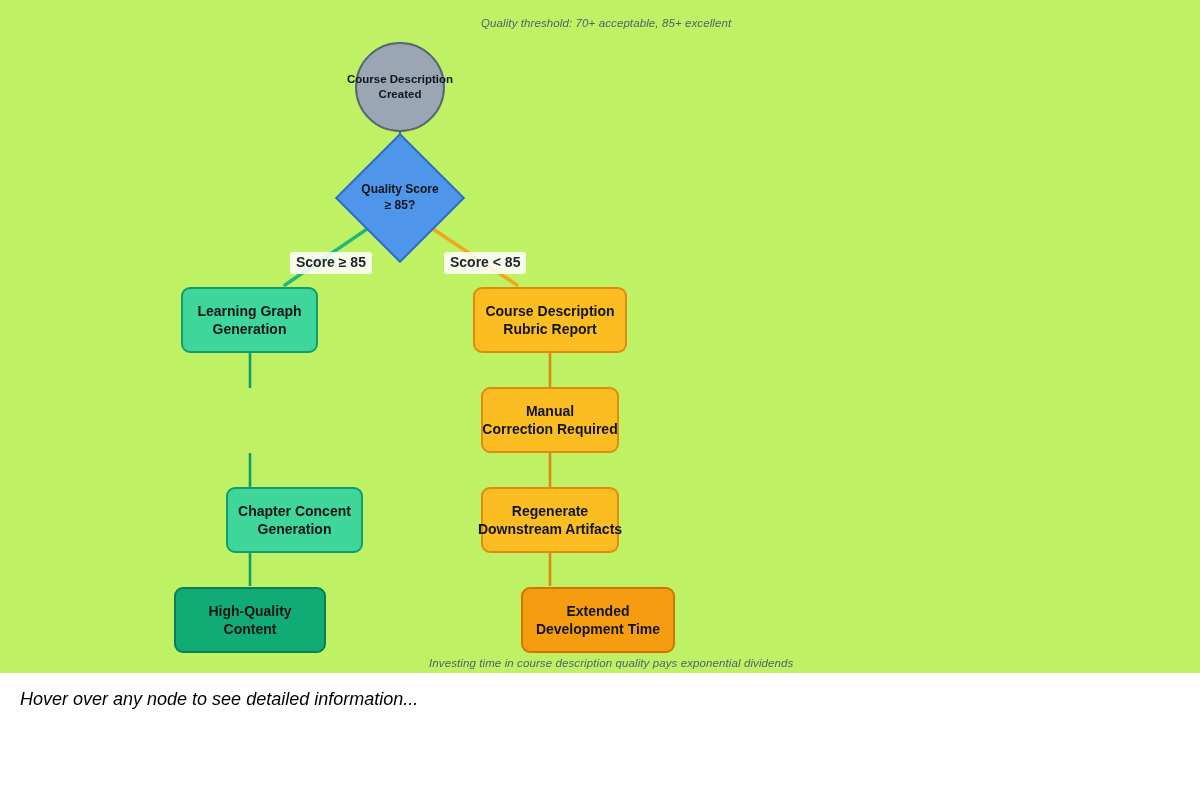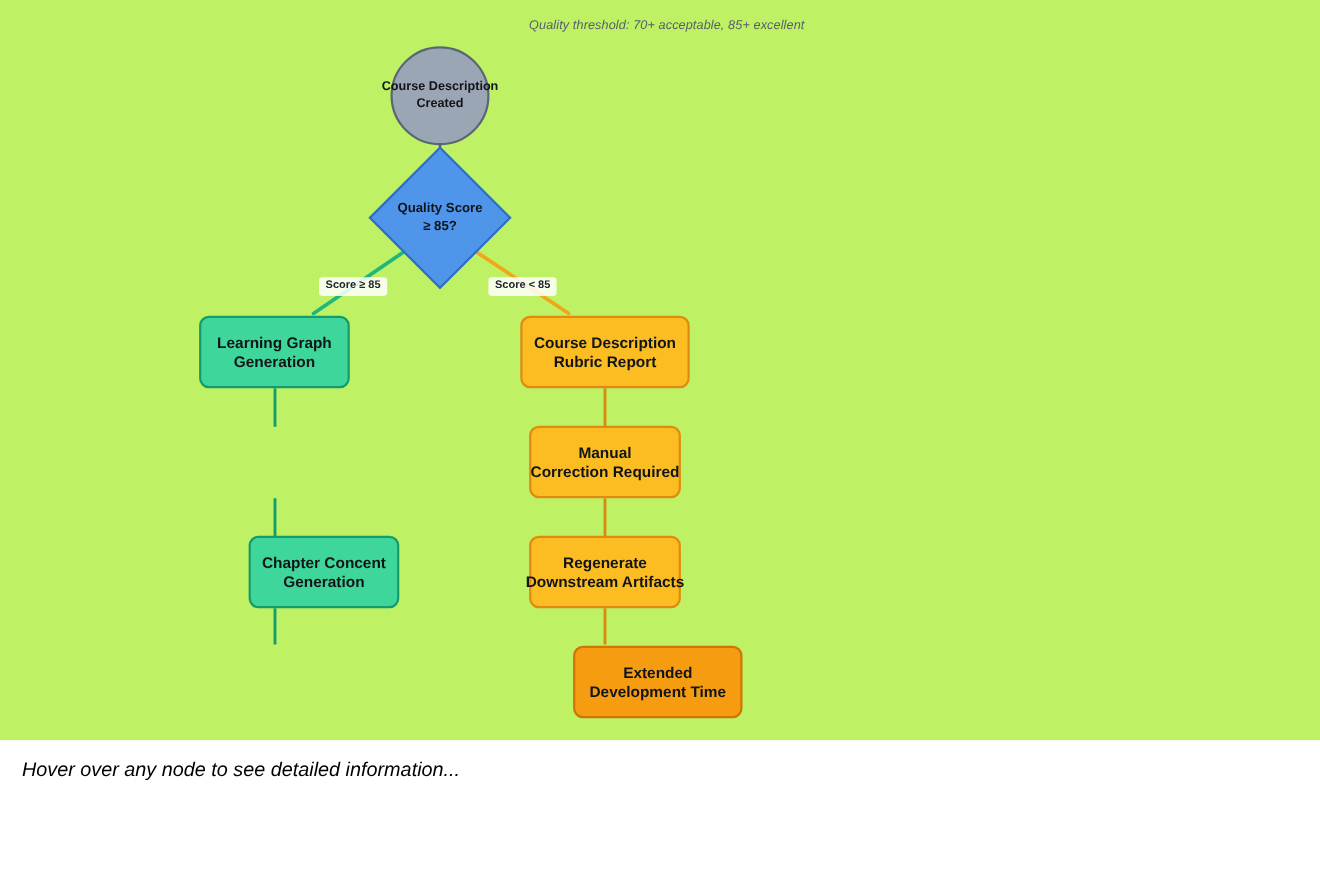--- a/index.html
+++ b/index.html
@@ -114,21 +114,21 @@
   .node.green-dark { background: #11ab75; border: 2px solid #0c7d55; }
   .node.orange     { background: #fbbd22; border: 2px solid #e08a10; }
   .node.orange-dark{ background: #f59c10; border: 2px solid #cf7405; }
 
   
   .edge-label {
     position: absolute;
     background: rgba(255,255,255,0.86);
     border-radius: 3px;
     padding: 2px 6px 3px 6px;
-    font-size: 10px;
+    font-size: 14px;
     font-weight: bold;
     color: #20262e;
     white-space: nowrap;
     line-height: 1.2;
   }
 
   
   #status-bar {
     position: absolute;
     left: 0;
@@ -167,20 +167,21 @@
       <line x1="250" y1="453" x2="250" y2="488" stroke="#149c6d" stroke-width="2.6"></line>
       <line x1="250" y1="553" x2="250" y2="586" stroke="#149c6d" stroke-width="2.6"></line>
 
       <line x1="550" y1="353" x2="550" y2="388" stroke="#d98a12" stroke-width="2.6"></line>
       <line x1="550" y1="453" x2="550" y2="488" stroke="#d98a12" stroke-width="2.6"></line>
       <line x1="550" y1="553" x2="550" y2="586" stroke="#d98a12" stroke-width="2.6"></line>
     </svg>
 
     <div class="caption" id="caption-top">Quality threshold: 70+ acceptable, 85+ excellent</div>
 
+    <div class="caption" id="caption-bottom">Investing time in course description quality pays exponential dividends</div>
 
     <div class="node circle" style="left:355px; top:42px; width:90px; height:90px;">
       <span class="label">
         <span>Course Description</span><br>
         <span>Created</span>
       </span>
     </div>
 
     <div class="node diamond-wrap" style="left:354px; top:152px; width:92px; height:92px;">
       <span class="diamond-shape"></span>
@@ -202,20 +203,26 @@
     </div>
 
 
     <div class="node box green" style="left:181px; top:487px; width:137px; height:66px;margin-left:45px;">
       <span class="label">
         <span>Chapter Concent</span><br>
         <span>Generation</span>
       </span>
     </div>
 
+    <div class="node box green-dark" style="left:174px; top:587px; width:152px; height:66px;">
+      <span class="label">
+        <span>High-Quality</span><br>
+        <span>Content</span>
+      </span>
+    </div>
 
     <div class="node box orange" style="left:473px; top:287px; width:154px; height:66px;">
       <span class="label">
         <span>Course Description</span><br>
         <span>Rubric Report</span>
       </span>
     </div>
 
     <div class="node box orange" style="left:481px; top:387px; width:138px; height:66px;">
       <span class="label">

